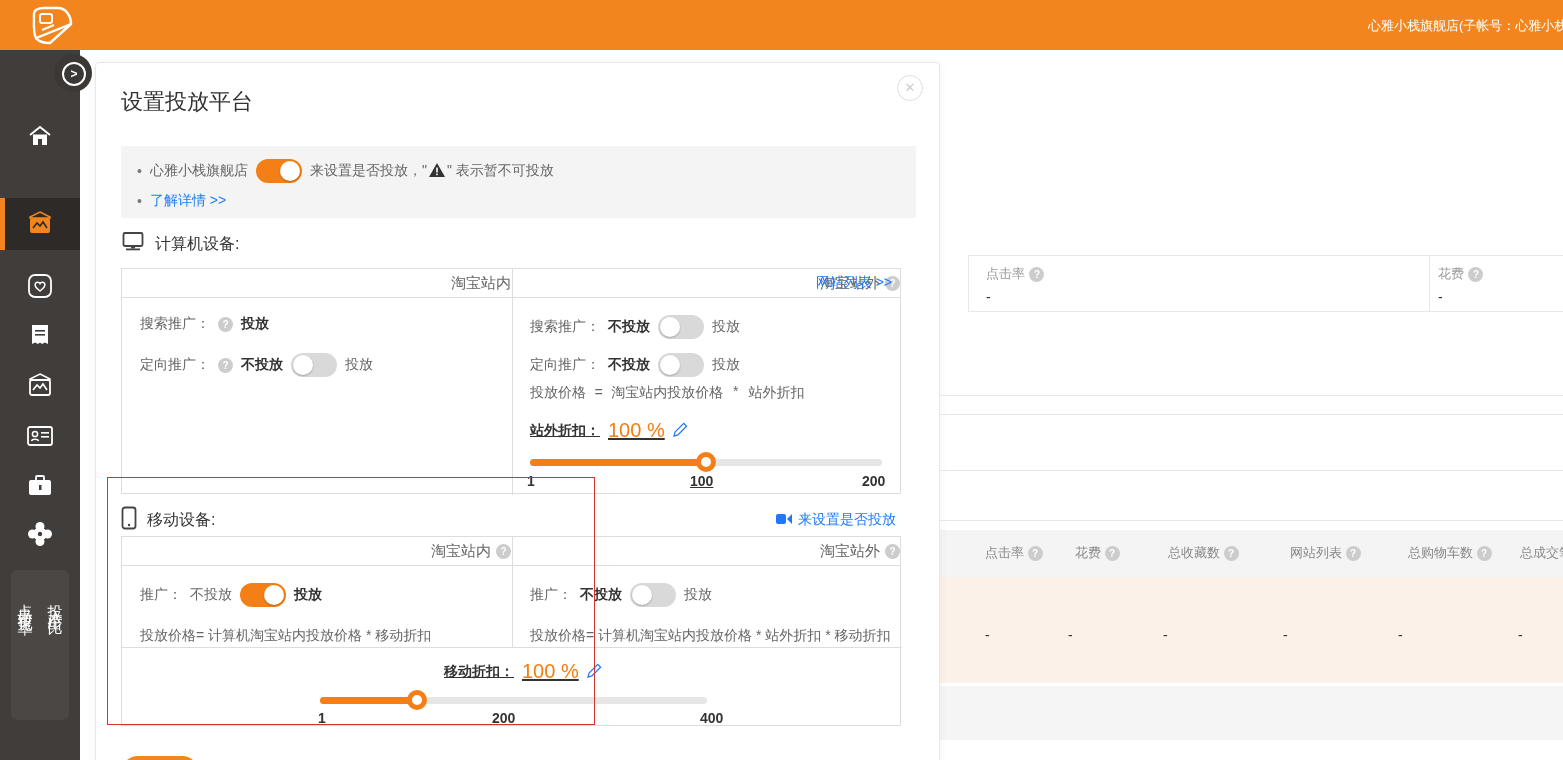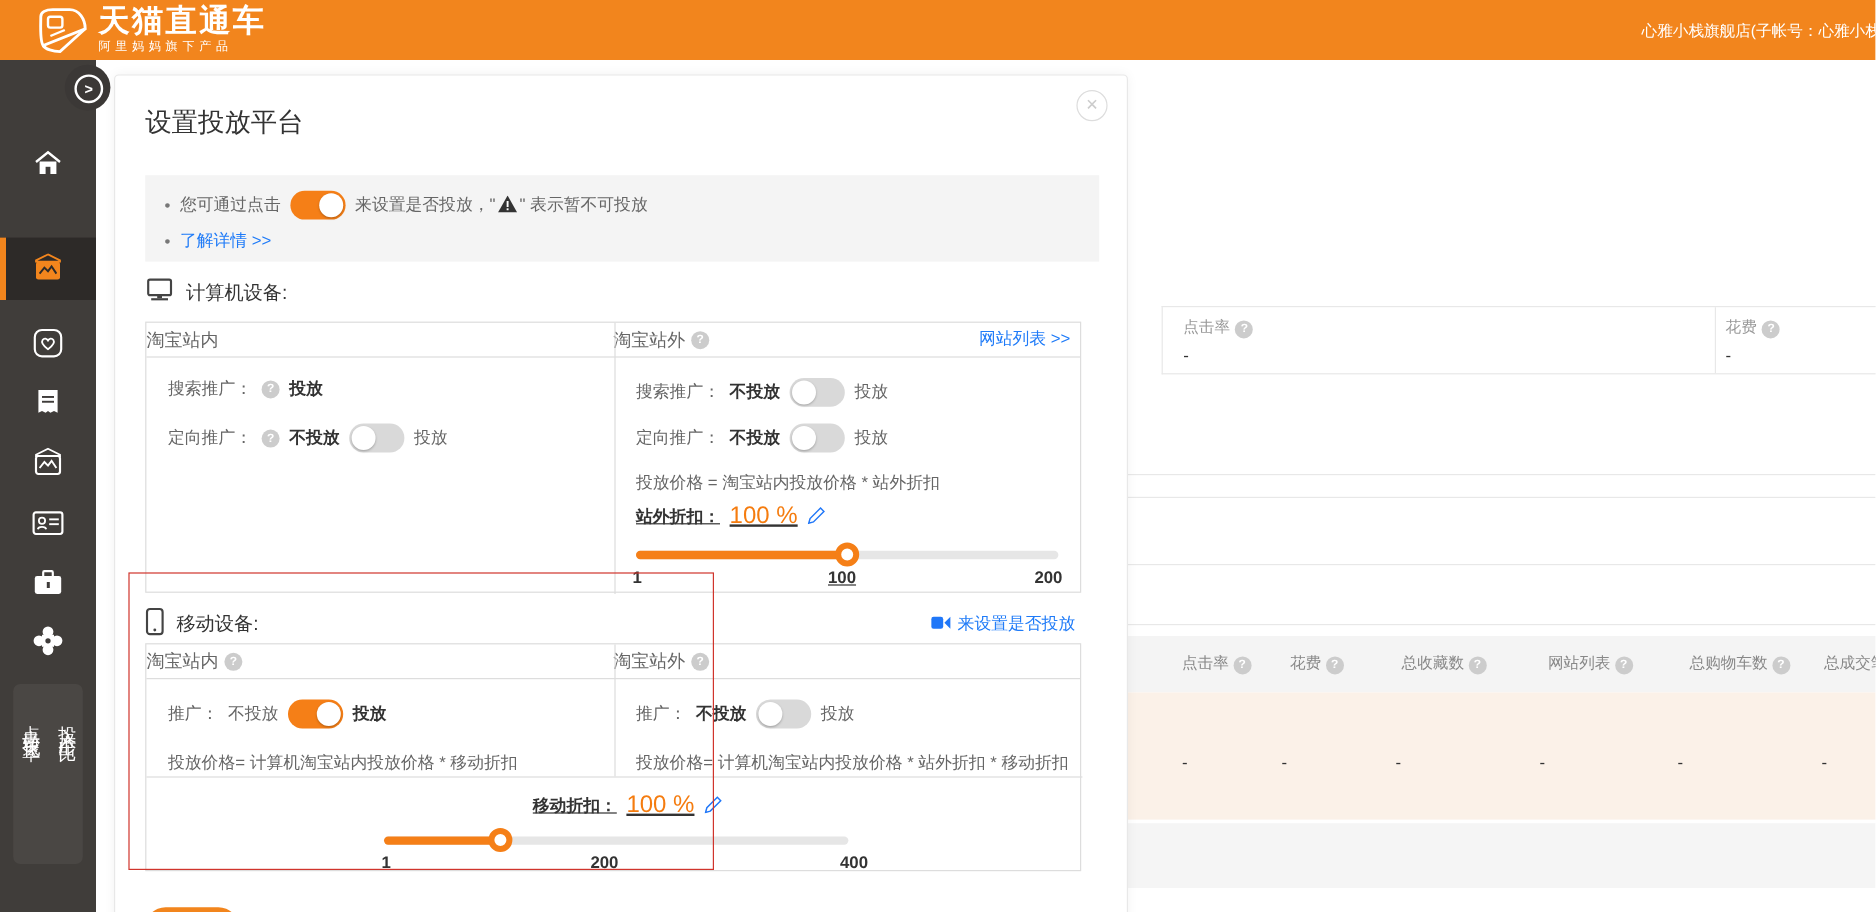--- a/index.html
+++ b/index.html
@@ -50,21 +50,21 @@
   .m-title{position:absolute;left:25px;top:24px;font-size:22px;color:#333;}
   .notice{position:absolute;left:25px;top:83px;width:795px;height:72px;background:#f4f4f4;box-sizing:border-box;
           padding:10px 16px;font-size:14px;color:#666;}
   .notice-line{display:flex;align-items:center;height:30px;white-space:nowrap;}
   .bullet{color:#777;margin-right:8px;font-size:14px;}
   .link{color:#1f7bf8;cursor:pointer;text-decoration:none;}
 
   .sec-head{position:absolute;left:25px;font-size:16px;color:#333;display:flex;align-items:center;gap:10px;}
   .ptable{position:absolute;left:25px;width:780px;border:1px solid #ddd;box-sizing:border-box;}
   .pt-header{height:28px;border-bottom:1px solid #ddd;display:flex;}
-  .pt-hcell{flex:1;position:relative;display:flex;align-items:center;justify-content:flex-start;
+  .pt-hcell{flex:1;position:relative;display:flex;align-items:center;justify-content:flex-end;
             font-size:15px;color:#666;gap:5px;}
   .pt-vdiv{position:absolute;top:0;width:1px;background:#ddd;}
   .cell-row{position:absolute;font-size:14px;color:#666;display:flex;align-items:center;gap:8px;white-space:nowrap;}
   .bold{font-weight:bold;color:#333;}
   .toggle{position:relative;display:inline-block;width:46px;height:24px;border-radius:12px;}
   .toggle.on{background:#f57f17;}
   .toggle.off{background:#d9d9d9;}
   .knob{position:absolute;top:2px;width:20px;height:20px;border-radius:50%;background:#fff;box-shadow:0 1px 2px rgba(0,0,0,.25);}
   .toggle.on .knob{right:2px;}
   .toggle.off .knob{left:2px;}
@@ -125,21 +125,21 @@
   <div class="urow-gray"></div>
 </div>
 
 <div class="modal">
   <div class="m-close">✕</div>
   <div class="m-title">设置投放平台</div>
 
   <div class="notice">
     <div class="notice-line">
       <span class="bullet">•</span>
-      <span>您可通过点击</span>
+      <span>心雅小栈旗舰店</span>
       <span class="toggle on" style="margin:0 8px;">
           <span class="knob"></span>
         </span>
       <span>来设置是否投放，"</span>
       <span class="warn-ico">
         <svg width="16" height="14" viewBox="0 0 16 14">
             <path d="M8 0 L16 14 L0 14 Z" fill="#333"></path>
             <rect x="7.2" y="4.5" width="1.6" height="5" fill="#fff"></rect>
             <rect x="7.2" y="10.6" width="1.6" height="1.6" fill="#fff"></rect>
           </svg>
@@ -199,21 +199,21 @@
       <span>投放</span>
     </div>
     <div class="cell-row" style="left:408px;top:84px;">
       <span>定向推广：</span>
       <span class="bold">不投放</span>
       <span class="toggle off">
           <span class="knob"></span>
         </span>
       <span>投放</span>
     </div>
-    <div class="cell-row" style="left:408px;top:125px;">
+    <div class="cell-row" style="left:408px;top:115px;font-family:Liberation Mono, monospace;">
       <span>投放价格 = 淘宝站内投放价格 * 站外折扣</span>
     </div>
     <div class="discount-line" style="left:408px;top:150px;">
       <span class="bold">站外折扣：</span>
       <span class="discount-val">100 %</span>
       <span>
         <svg width="15" height="15" viewBox="0 0 16 16">
             <path d="M1 15 L2.2 10.8 L11.5 1.5 L14.5 4.5 L5.2 13.8 Z" fill="none" stroke="#2077f8" stroke-width="1.3"></path>
           </svg>
       </span>
@@ -390,19 +390,15 @@
 </div>
 
 <div class="hdr">
   <div class="logo-wrap">
     <svg class="logo-icon" viewBox="0 0 46 42">
       <path d="M6 10 C6 6 10 4 16 4 L30 4 C38 4 43 12 43 20 L8 34 C5 30 6 16 6 10 Z" fill="none" stroke="#fff" stroke-width="2.4"></path>
       <path d="M43 20 L22 39 C16 39 10 37 8 34" fill="none" stroke="#fff" stroke-width="2.4"></path>
       <rect x="12" y="10" width="12" height="9" rx="2" fill="none" stroke="#fff" stroke-width="2"></rect>
       <path d="M14 26 L26 21" stroke="#fff" stroke-width="2"></path>
     </svg>
-    <div class="logo-text">
-      <div class="logo-title">天猫直通车</div>
-      <div class="logo-sub">阿里妈妈旗下产品</div>
-    </div>
   </div>
   <div class="hdr-account">心雅小栈旗舰店(子帐号：心雅小栈</div>
 </div>
 
 </body></html>

